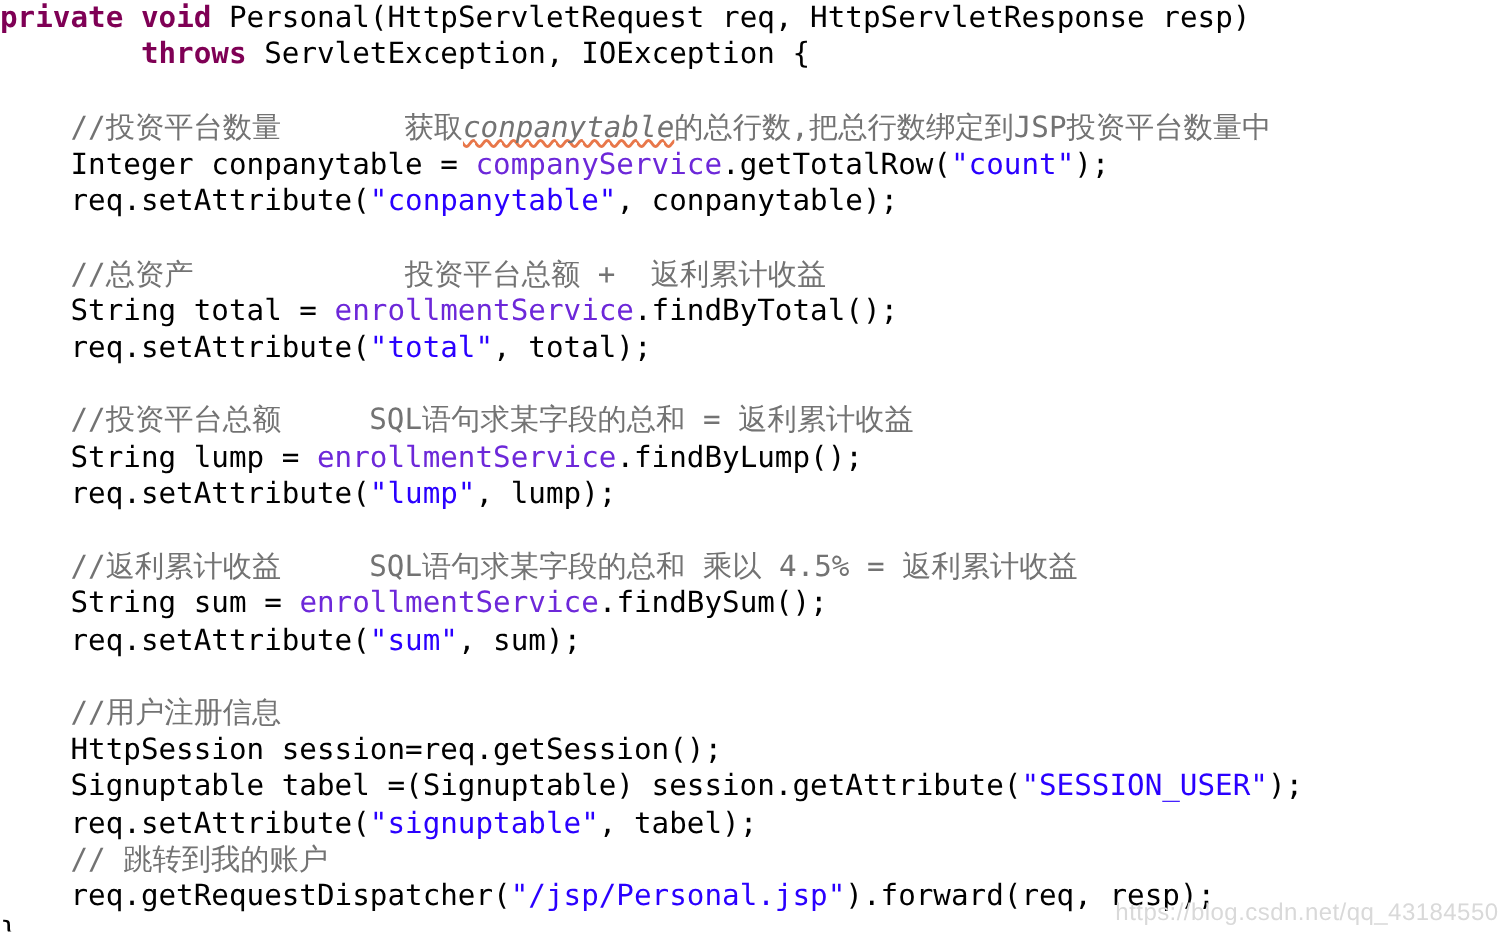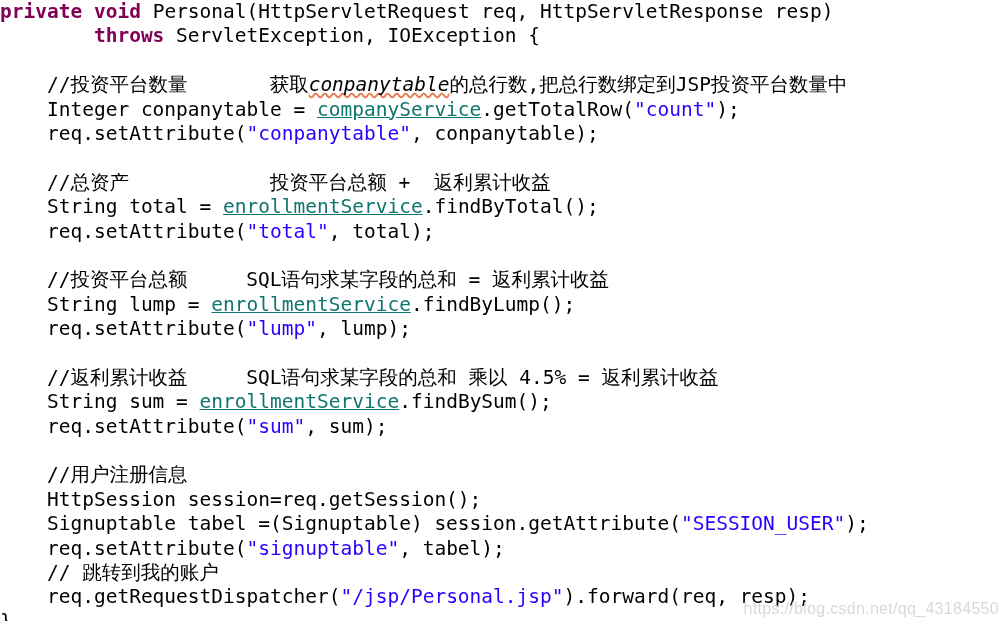--- a/index.html
+++ b/index.html
@@ -39,23 +39,23 @@
     height: 24.4px;
     white-space: pre;
     display: block;
   }
 
   .line.blank { height: 24.4px; }
 
   
   .kw        { color: #7f0055; font-weight: bold; }
   .plain     { color: #000000; }
-  .cmt       { color: #000000; }
+  .cmt       { color: #737373; }
   .str       { color: #2a00ff; }
-  .fld       { color: #0f766e; text-decoration: underline; }
+  .fld       { color: #6d28d9; }
   .squig {
     text-decoration: underline wavy #e8774a;
     text-decoration-skip-ink: none;
     font-style: italic;
   }
 
   #watermark {
     position: absolute;
     right: 4px;
     bottom: 3px;

